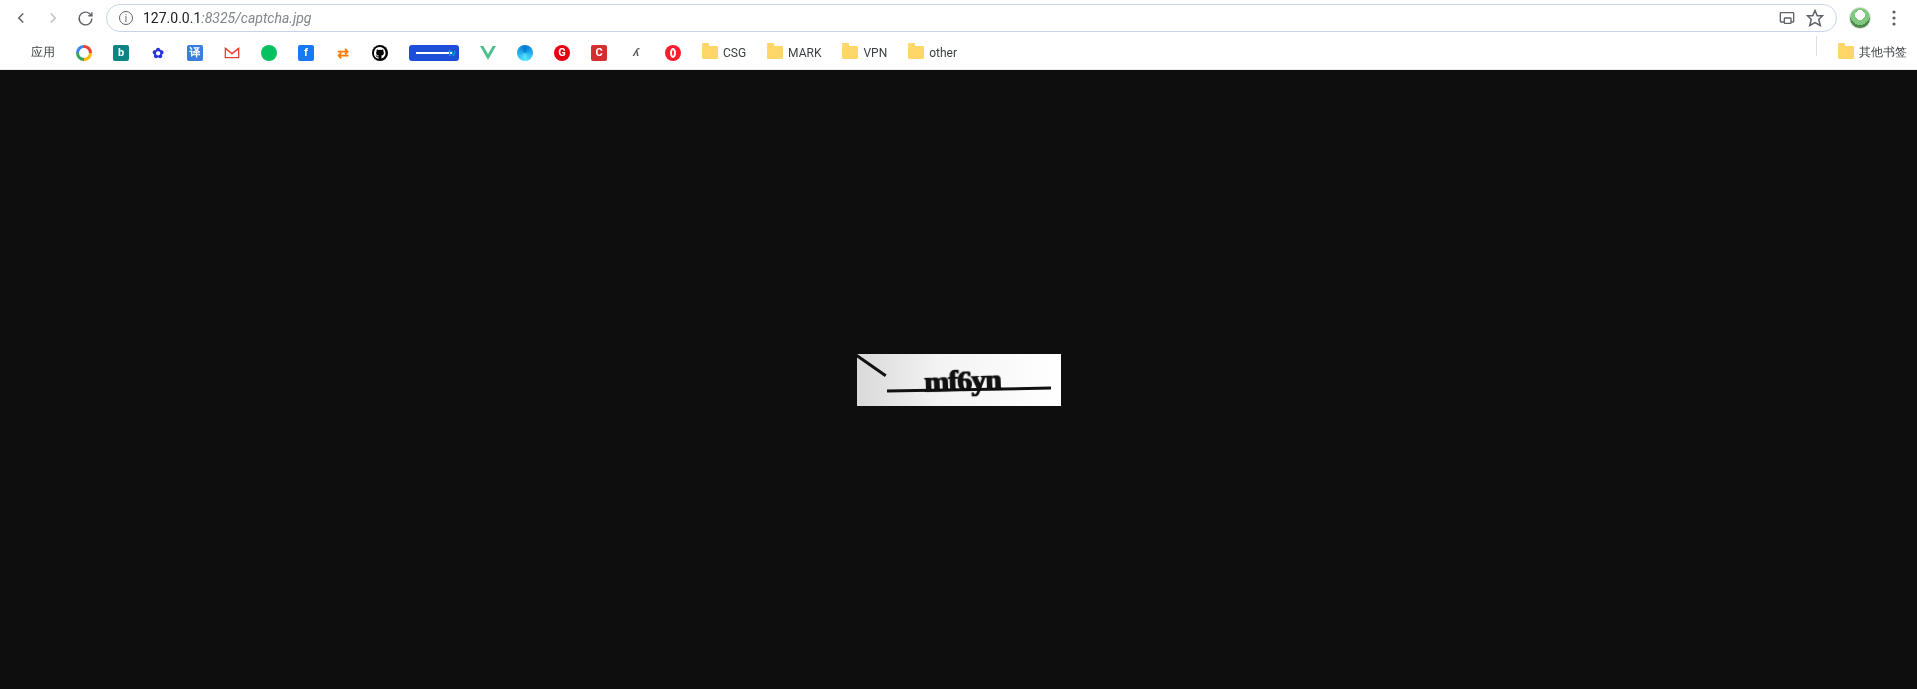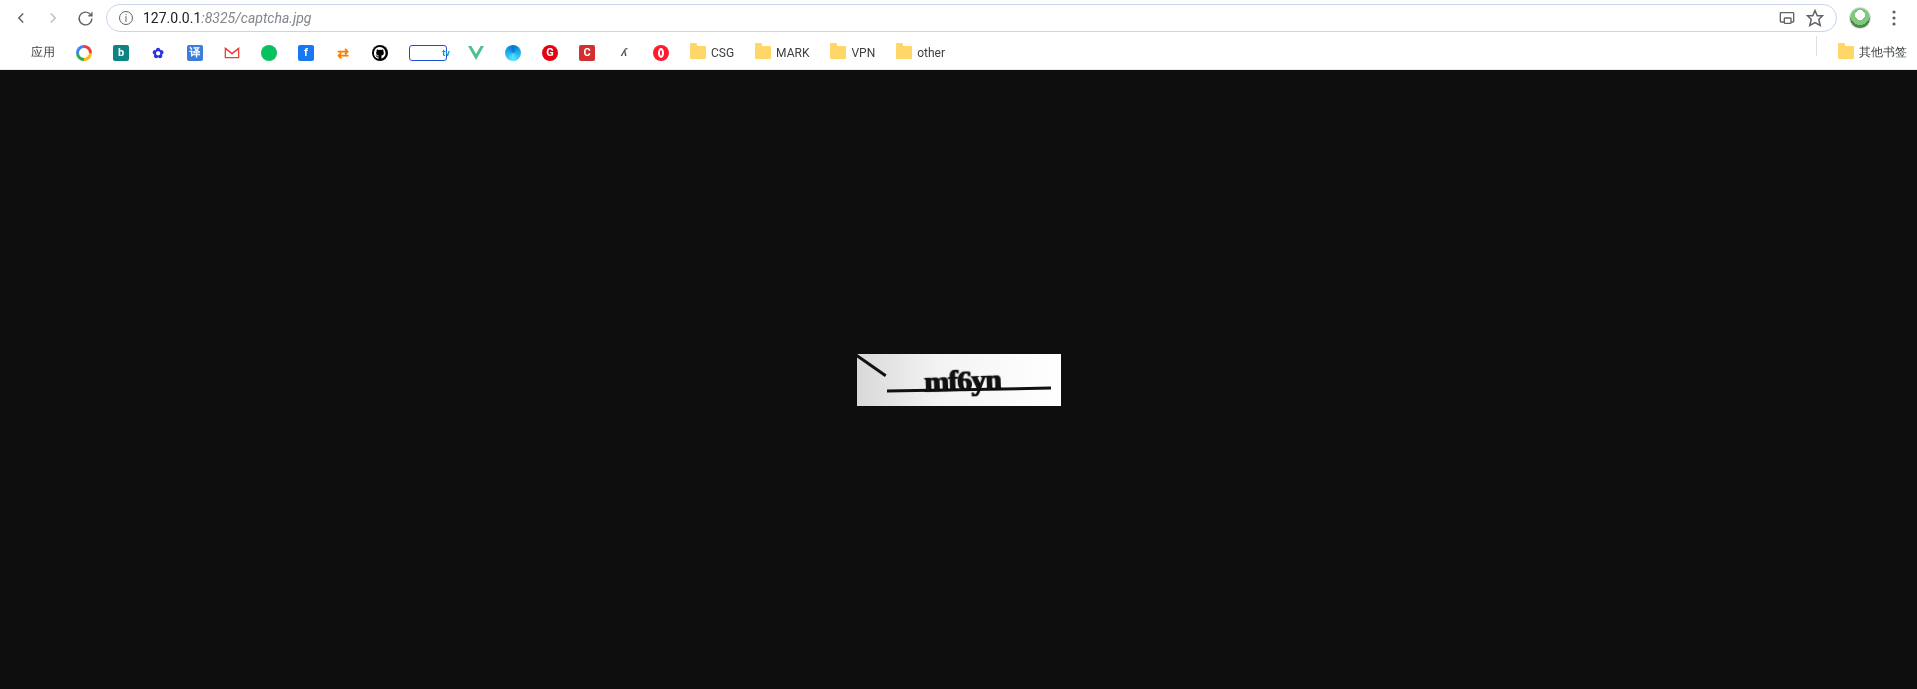--- a/index.html
+++ b/index.html
@@ -98,21 +98,21 @@
     .ic-google { background: conic-gradient(#ea4335 0 25%, #fbbc04 0 50%, #34a853 0 75%, #4285f4 0); border-radius:50%; position:relative;}
     .ic-google::after{content:"";position:absolute;inset:3px;background:#fff;border-radius:50%;}
     .ic-bing { background:#0c8484; color:#fff; }
     .ic-baidu { color:#2932e1; font-size:14px; }
     .ic-trans { background:#3b7ddd; color:#fff; }
     .ic-gmail { color:#ea4335; }
     .ic-wechat { background:#07c160; border-radius:50%; }
     .ic-fb { background:#1877f2; color:#fff; }
     .ic-orange { color:#ff7a00; font-weight:bold; font-size:14px; }
     .ic-github { background:#000; border-radius:50%; color:#fff; }
-    .ic-bili { color:#00a1d6; border:1px solid #1d4ed8; border-radius:3px; font-size:9px;padding-left:36px; }
+    .ic-bili { color:#00a1d6; border:7px solid #1d4ed8; border-radius:3px; font-size:9px;padding-left:36px; }
     .ic-vue { color:#4fc08d; }
     .ic-edge { background: conic-gradient(#0078d4,#50e6ff,#0078d4); border-radius:50%; }
     .ic-red1 { background:#e60012; color:#fff; border-radius:50%; }
     .ic-red2 { background:#d32f2f; color:#fff; }
     .ic-scribble { color:#555; font-style:italic; }
     .ic-opera { background:#ff1b2d; border-radius:50%; position:relative; }
     .ic-opera::after{content:"";position:absolute;inset:3px 5px;border:2px solid #fff;border-radius:50%;}
 
     
     .viewport {

